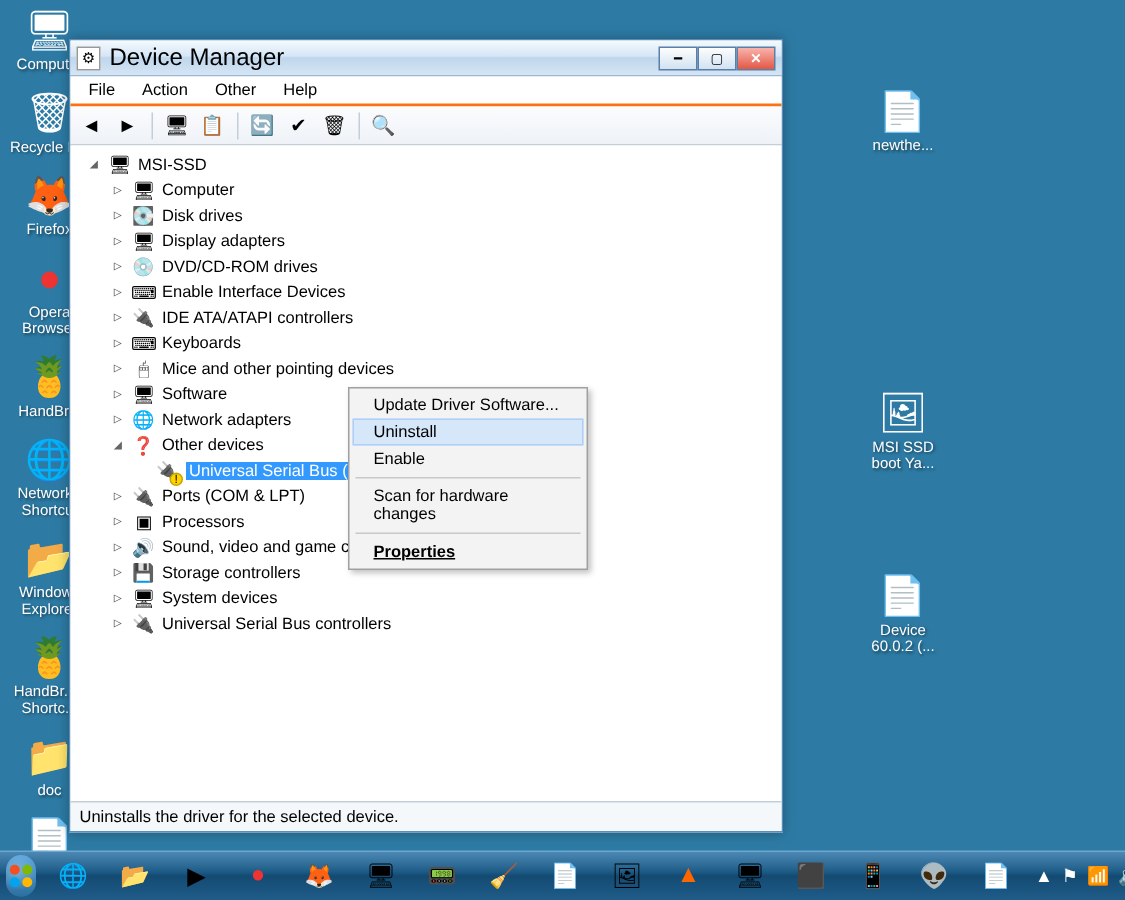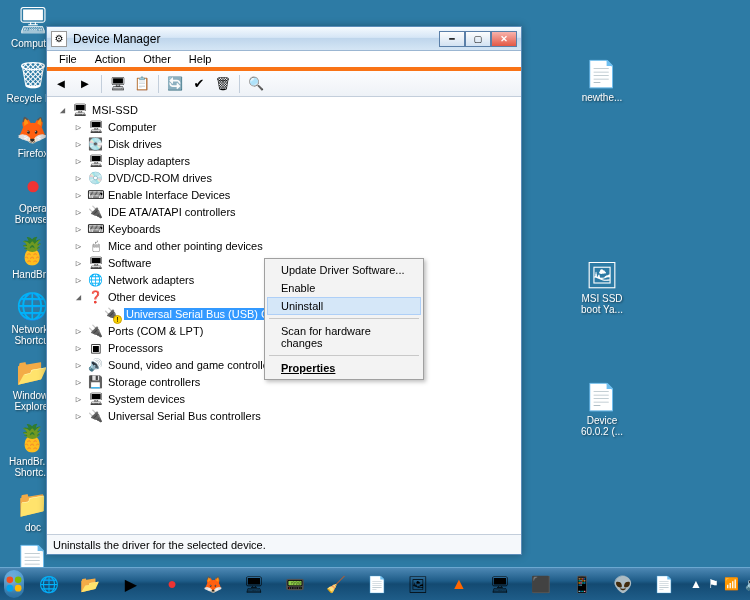--- a/index.html
+++ b/index.html
@@ -41,30 +41,30 @@
   background: #fff; border: 1px solid #5b8cb8;
   display: flex; flex-direction: column;
   box-shadow: 0 0 8px rgba(0,0,0,0.3);
 }
 .titlebar {
   height: 24px; background: linear-gradient(#f5fafe, #d6e6f6 45%, #bfd6ec 50%, #d5e6f5);
   border-bottom: 1px solid #9bb6d2;
   display: flex; align-items: center; padding: 0 4px; gap: 6px;
 }
 .titlebar .appicon { width:16px; height:16px; background:#fff; border:1px solid #999; display:flex; align-items:center; justify-content:center; font-size:10px; }
-.titlebar .title { flex:1; color:#000; font-size:12px; }
+.titlebar .title { flex:1; color:#000; font-size:16px; }
 .titlebar .winbtns { display:flex; gap:0; }
 .winbtn {
   width: 26px; height: 16px; border:1px solid #5a7fa8;
   display:flex; align-items:center; justify-content:center;
   background: linear-gradient(#fdfdfd,#d2e2f2); cursor:pointer; font-size:9px;
 }
 .winbtn.close { background: linear-gradient(#f8b3ac,#e35845); color:#fff; font-weight:bold;}
 .menubar {
-  height: 20px; background:#fff; border-bottom:4px solid #f97316;
+  height: 20px; background:#fff; border-bottom:2px solid #f97316;
   display:flex; align-items:center; gap:2px; padding:0 4px; font-size:11px;
 }
 .menubar span { padding: 2px 8px; cursor:default; }
 .toolbar {
   height: 26px; background: linear-gradient(#fcfcfe,#eef2f7);
   border-bottom:1px solid #c3cedb; display:flex; align-items:center; padding:0 4px; gap:4px;
 }
 .tbtn {
   width:20px; height:20px; display:flex; align-items:center; justify-content:center;
   font-size:13px; cursor:pointer; border:1px solid transparent; border-radius:2px;
@@ -82,21 +82,21 @@
 .tree-node.selected .text {
   background:#3399ff; color:#fff; padding:0 2px;
 }
 .statusbar {
   height: 20px; border-top:1px solid #c3cedb;
   display:flex; align-items:center; padding:0 6px; font-size:11px; background:#f5f8fb;
 }
 
 
 .context-menu {
-  position:absolute; left:264px; top:258px; width:160px;
+  position:absolute; left:232px; top:258px; width:160px;
   background:#f3f3f3; border:1px solid #a0a0a0;
   box-shadow:2px 2px 4px rgba(0,0,0,0.25);
   padding:2px; font-size:11px; z-index:50;
 }
 .cm-item {
   padding:3px 14px; cursor:default;
 }
 .cm-item.highlight { background:#d5e7f8; border:1px solid #aecff7; padding:2px 13px;}
 .cm-sep { height:1px; background:#c8c8c8; margin:3px 2px; }
 .cm-item.bold { font-weight:bold;text-decoration:underline; }
@@ -318,22 +318,22 @@
           <span class="text">Universal Serial Bus controllers</span>
         </div>
     </div>
     <div class="statusbar">
       <span>Uninstalls the driver for the selected device.</span>
     </div>
   </div>
 
   <div class="context-menu">
     <div class="cm-item">Update Driver Software...</div>
+    <div class="cm-item highlight">Uninstall</div>
     <div class="cm-item">Enable</div>
-    <div class="cm-item highlight">Uninstall</div>
     <div class="cm-sep"></div>
     <div class="cm-item">Scan for hardware changes</div>
     <div class="cm-sep"></div>
     <div class="cm-item bold">Properties</div>
   </div>
 
   <div class="taskbar">
     <div class="start">
       <svg viewBox="0 0 24 24">
         <circle cx="7" cy="7" r="4" fill="#f25022"></circle>

